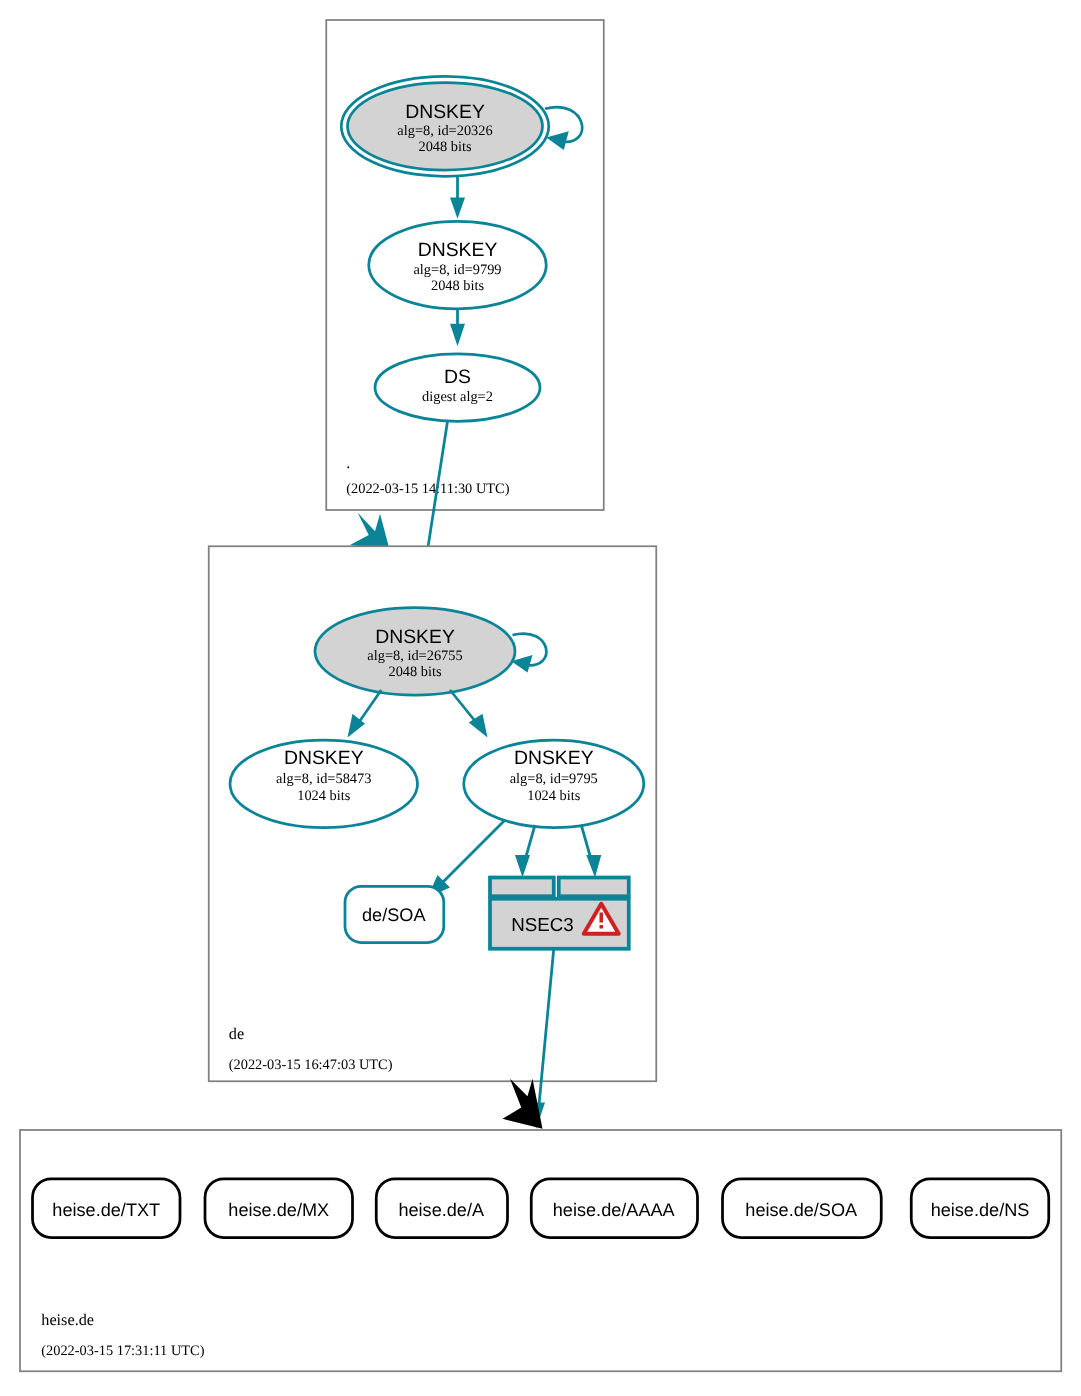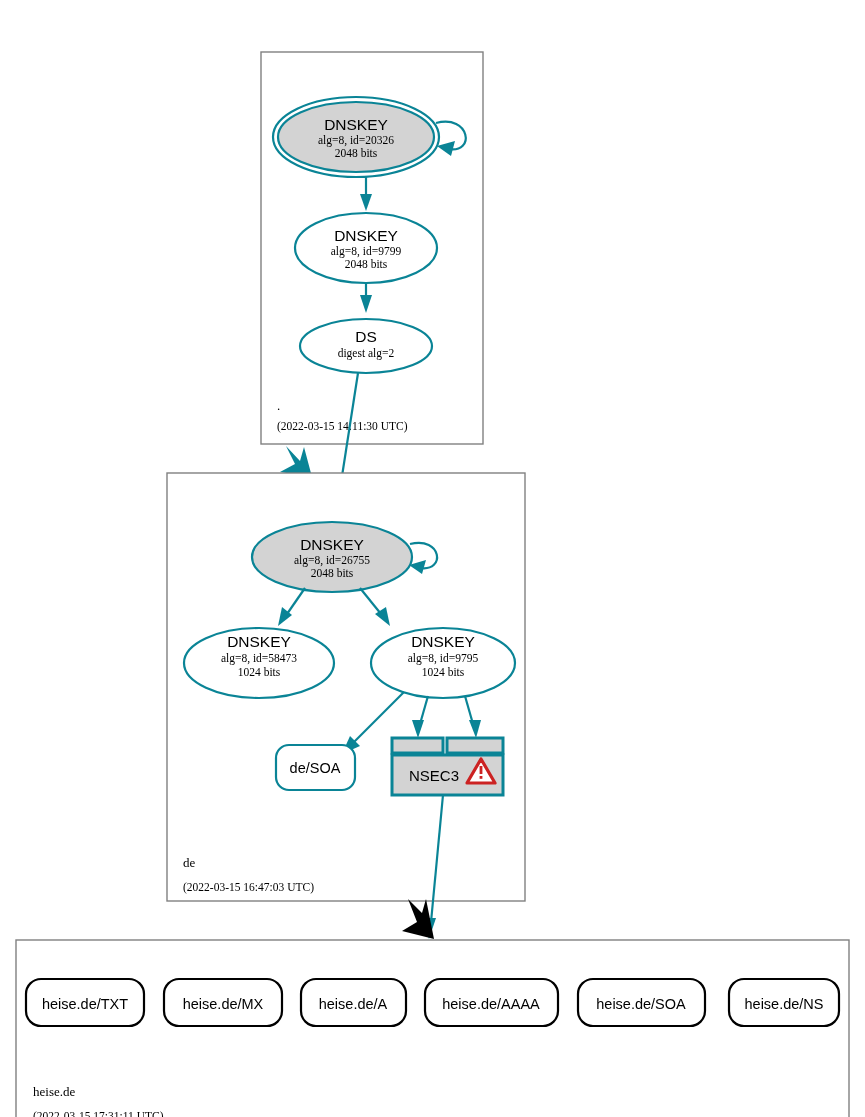--- a/index.html
+++ b/index.html
@@ -12,21 +12,20 @@
     font-family: "Liberation Sans", sans-serif;
     width: 865px;
     height: 1117px;
     position: relative;
     overflow: hidden;
   }
   #diagram-root {
     width: 865px;
     height: 786px;
     position: relative;
-    margin-top: 36px;
   }
   svg#dnssec-graph {
     display: block;
     width: 865px;
     height: 1117px;
   }
   .zone-box {
     fill: #ffffff;
     stroke: #808080;
     stroke-width: 1.4;

